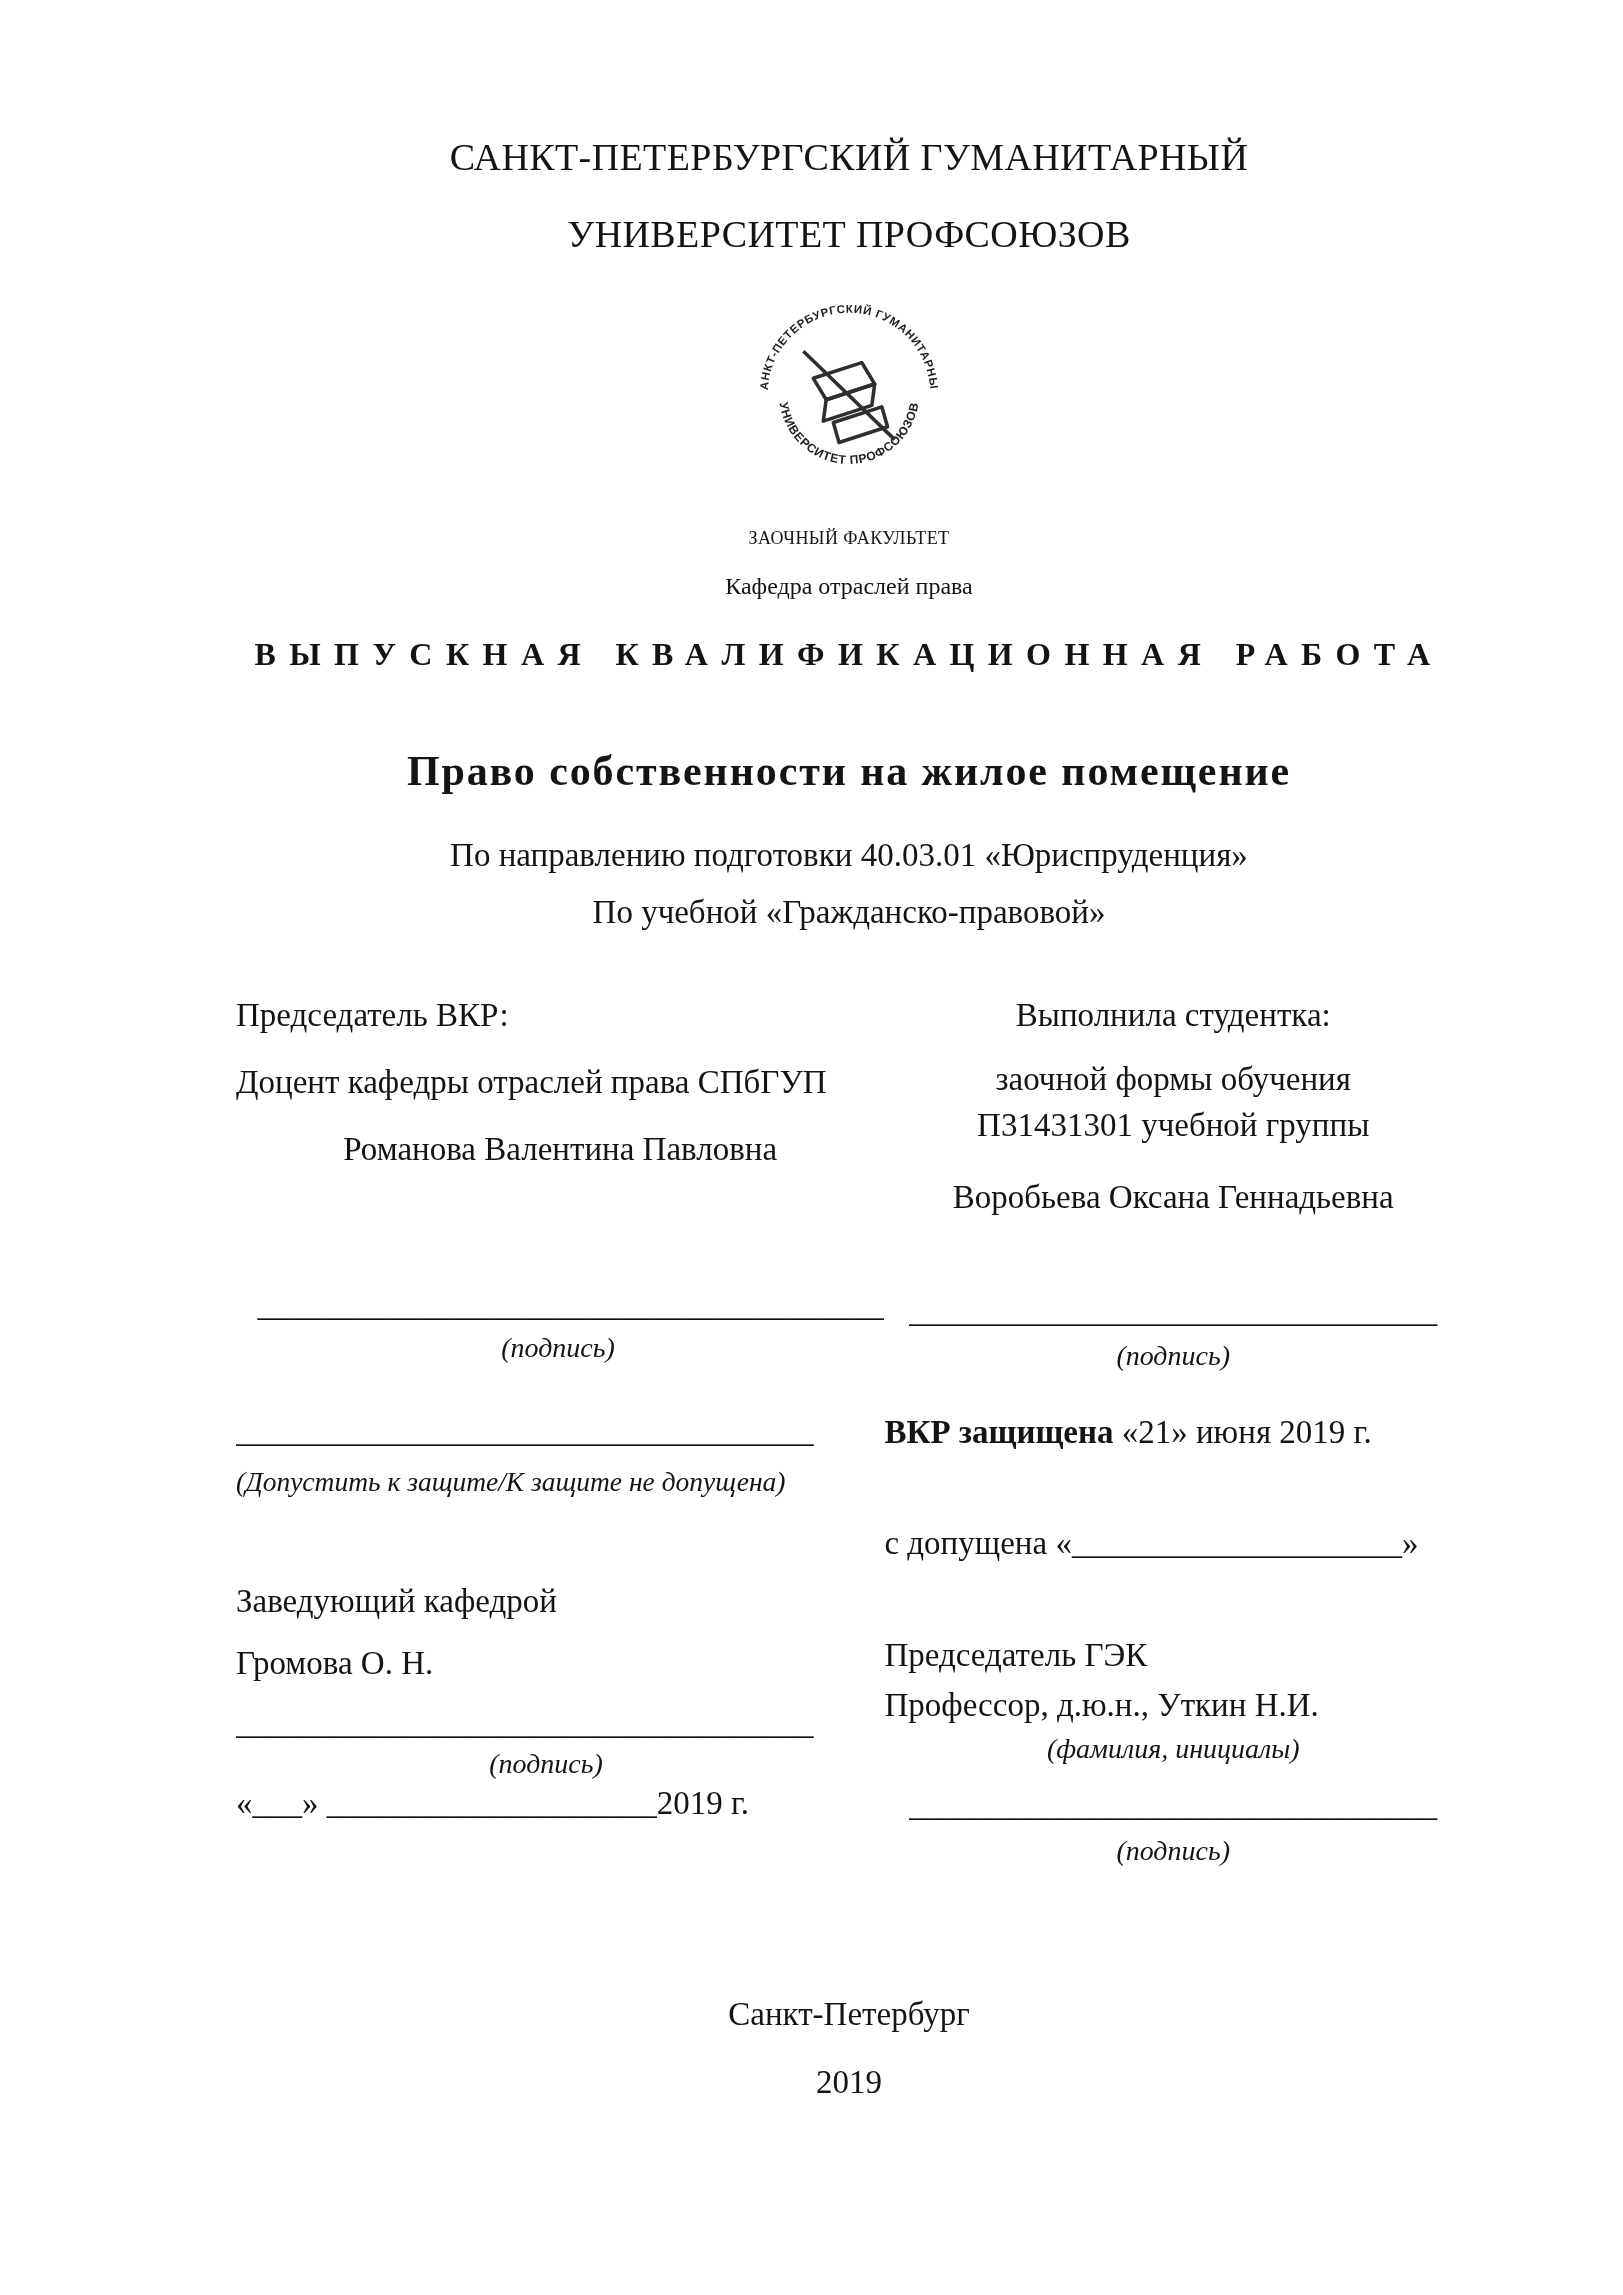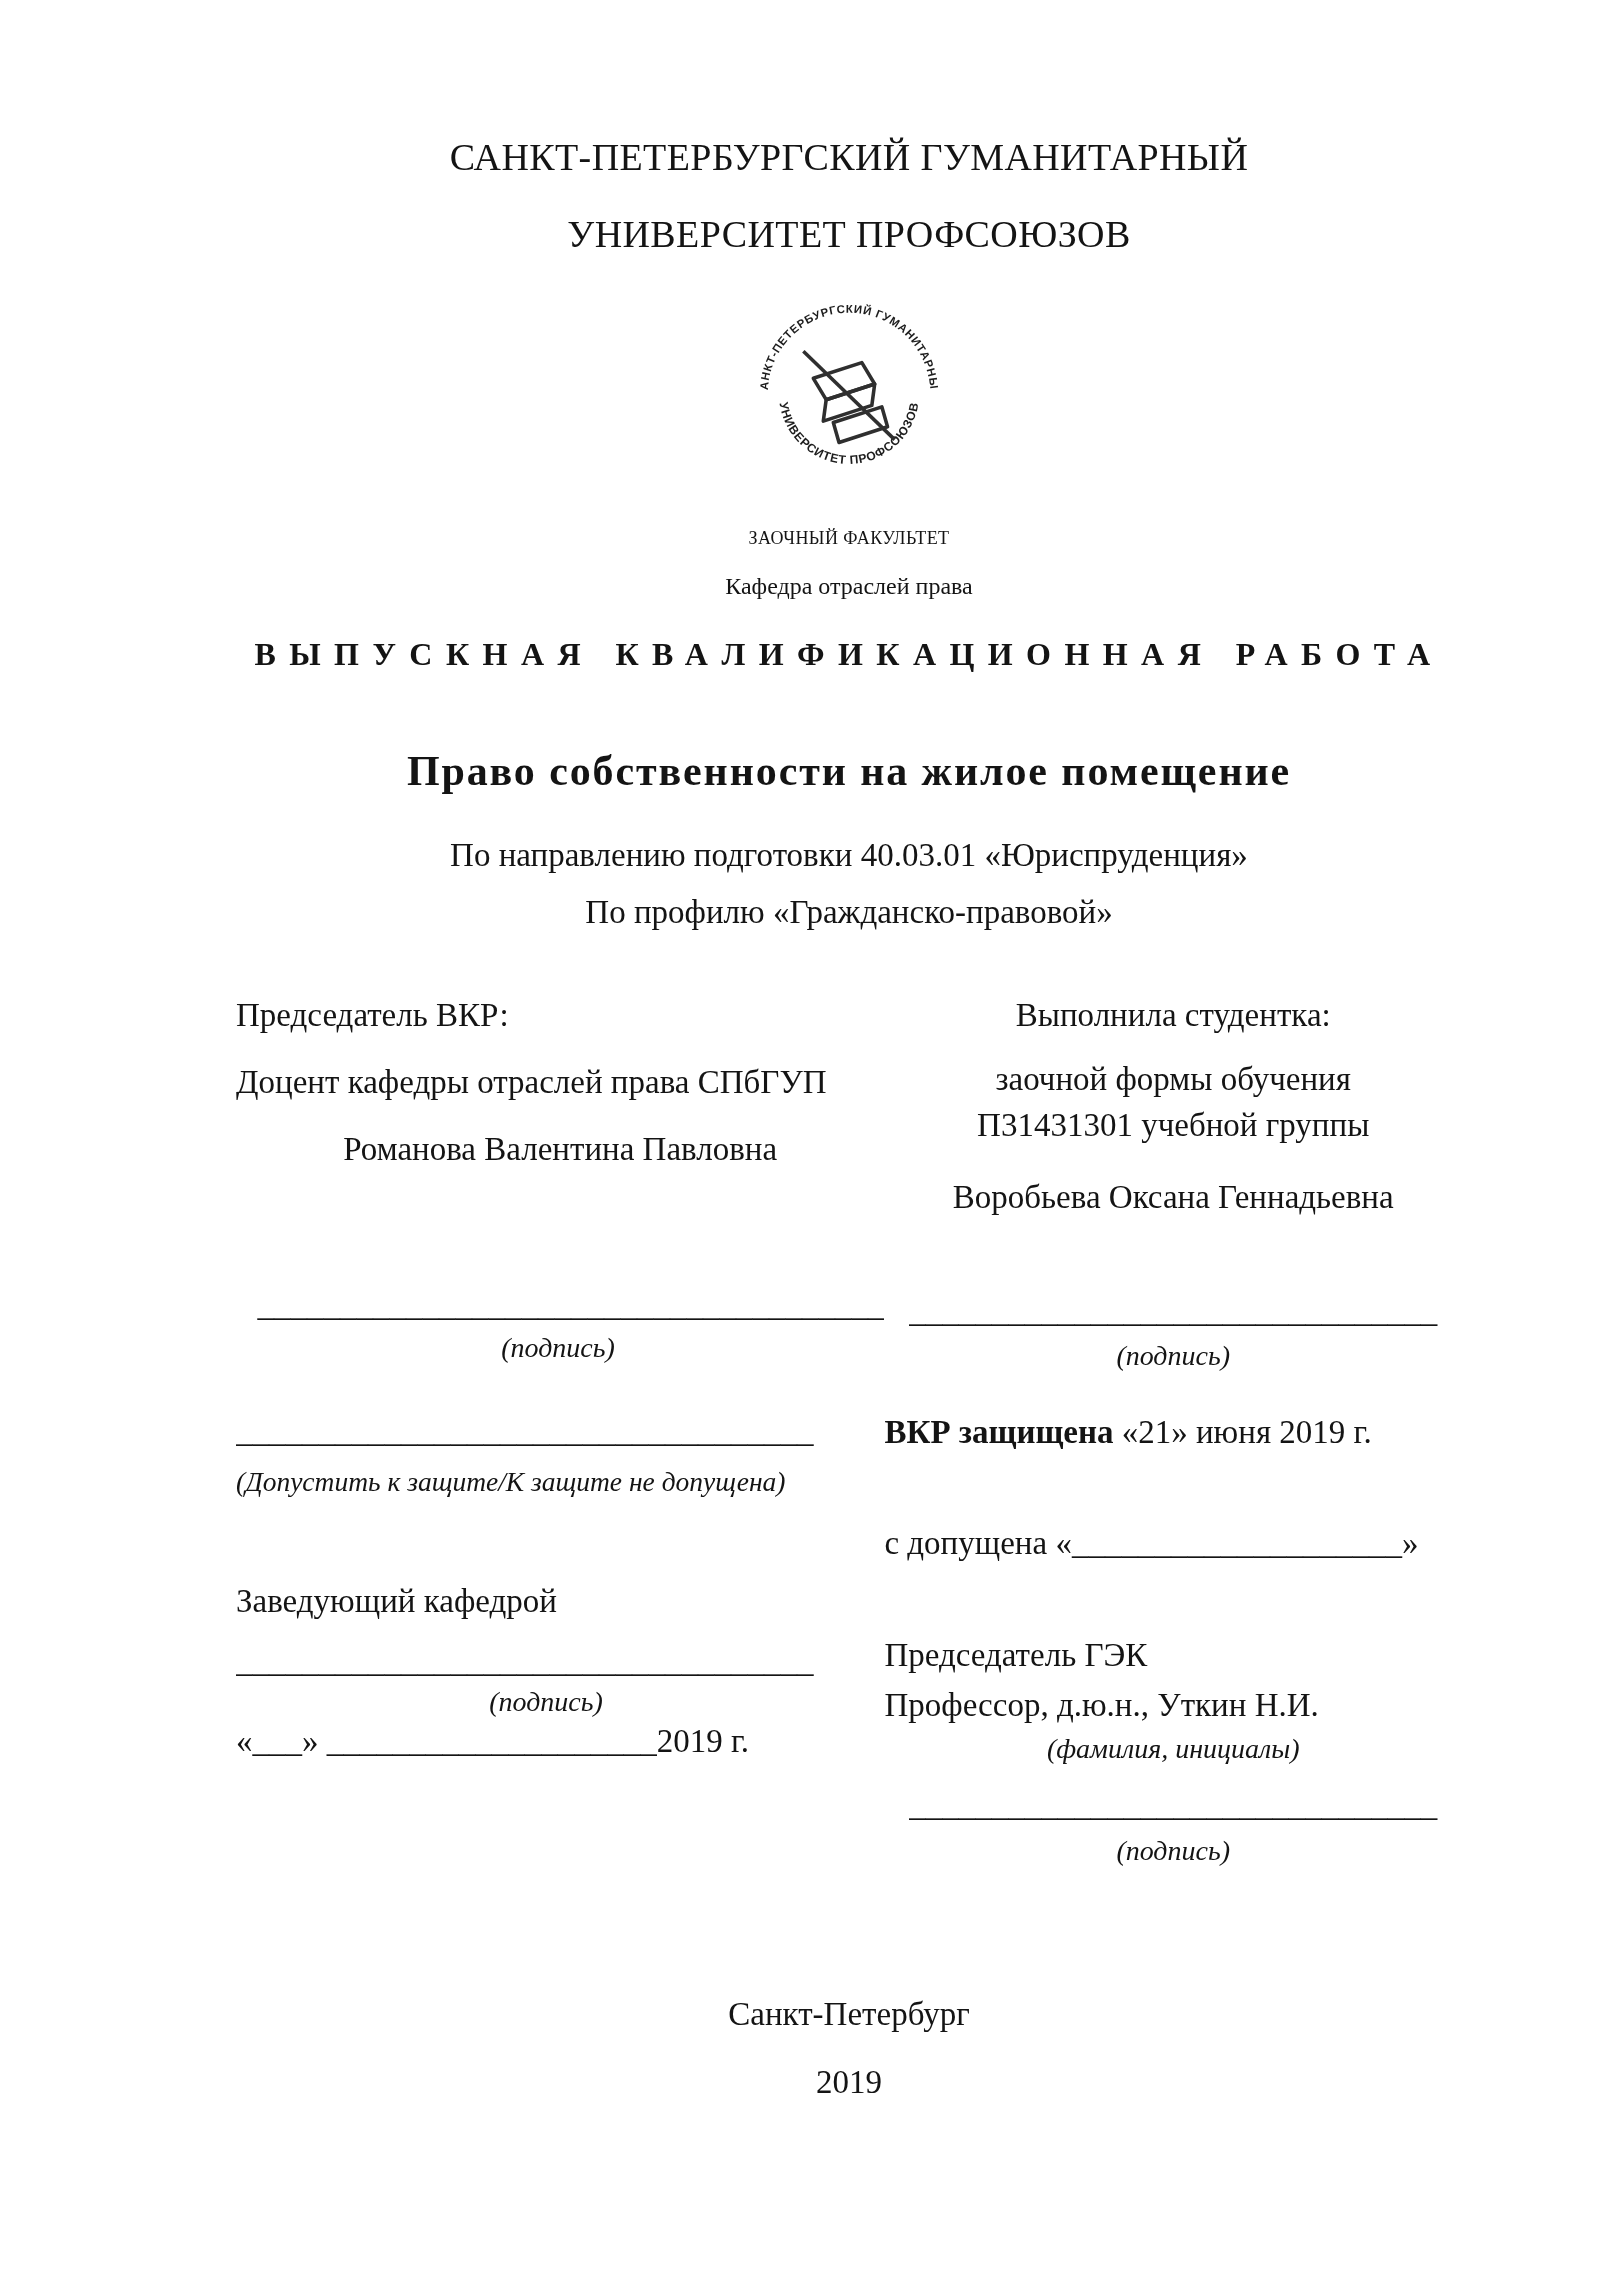--- a/index.html
+++ b/index.html
@@ -128,36 +128,37 @@
       </g>
     </svg>
   </div>
 
   <div class="center faculty">ЗАОЧНЫЙ ФАКУЛЬТЕТ</div>
   <div class="center department">Кафедра отраслей права</div>
   <div class="center work-type">ВЫПУСКНАЯ КВАЛИФИКАЦИОННАЯ РАБОТА</div>
 
   <div class="center thesis-title">Право собственности на жилое помещение</div>
   <div class="center direction">По направлению подготовки 40.03.01 «Юриспруденция»</div>
-  <div class="center profile">По профилю «Гражданско-правовой»</div>
+  <div class="center profile">По учебной «Гражданско-правовой»</div>
 
   <div class="columns">
 
     <div class="col-left">
       <div>Председатель ВКР:</div>
       <div class="supervisor-position">Доцент кафедры отраслей права СПбГУП</div>
       <div class="supervisor-name">Романова Валентина Павловна</div>
 
       <div class="sig-line left-sig-line">______________________________________</div>
       <div class="caption left-sig-caption">(подпись)</div>
 
       <div class="sig-line admission-line">___________________________________</div>
       <div class="admission-caption">(Допустить к защите/К защите не допущена)</div>
 
       <div class="head-label">Заведующий кафедрой</div>
+      <div class="head-name">Громова О. Н.</div>
       <div class="sig-line head-sig-line">___________________________________</div>
       <div class="caption head-sig-caption">(подпись)</div>
       <div class="sig-line date-line">«___» ____________________2019 г.</div>
     </div>
 
     <div class="col-right">
       <div class="student-block">
         <div>Выполнила студентка:</div>
         <div class="student-form">заочной формы обучения</div>
         <div class="student-group">П31431301 учебной группы</div>

